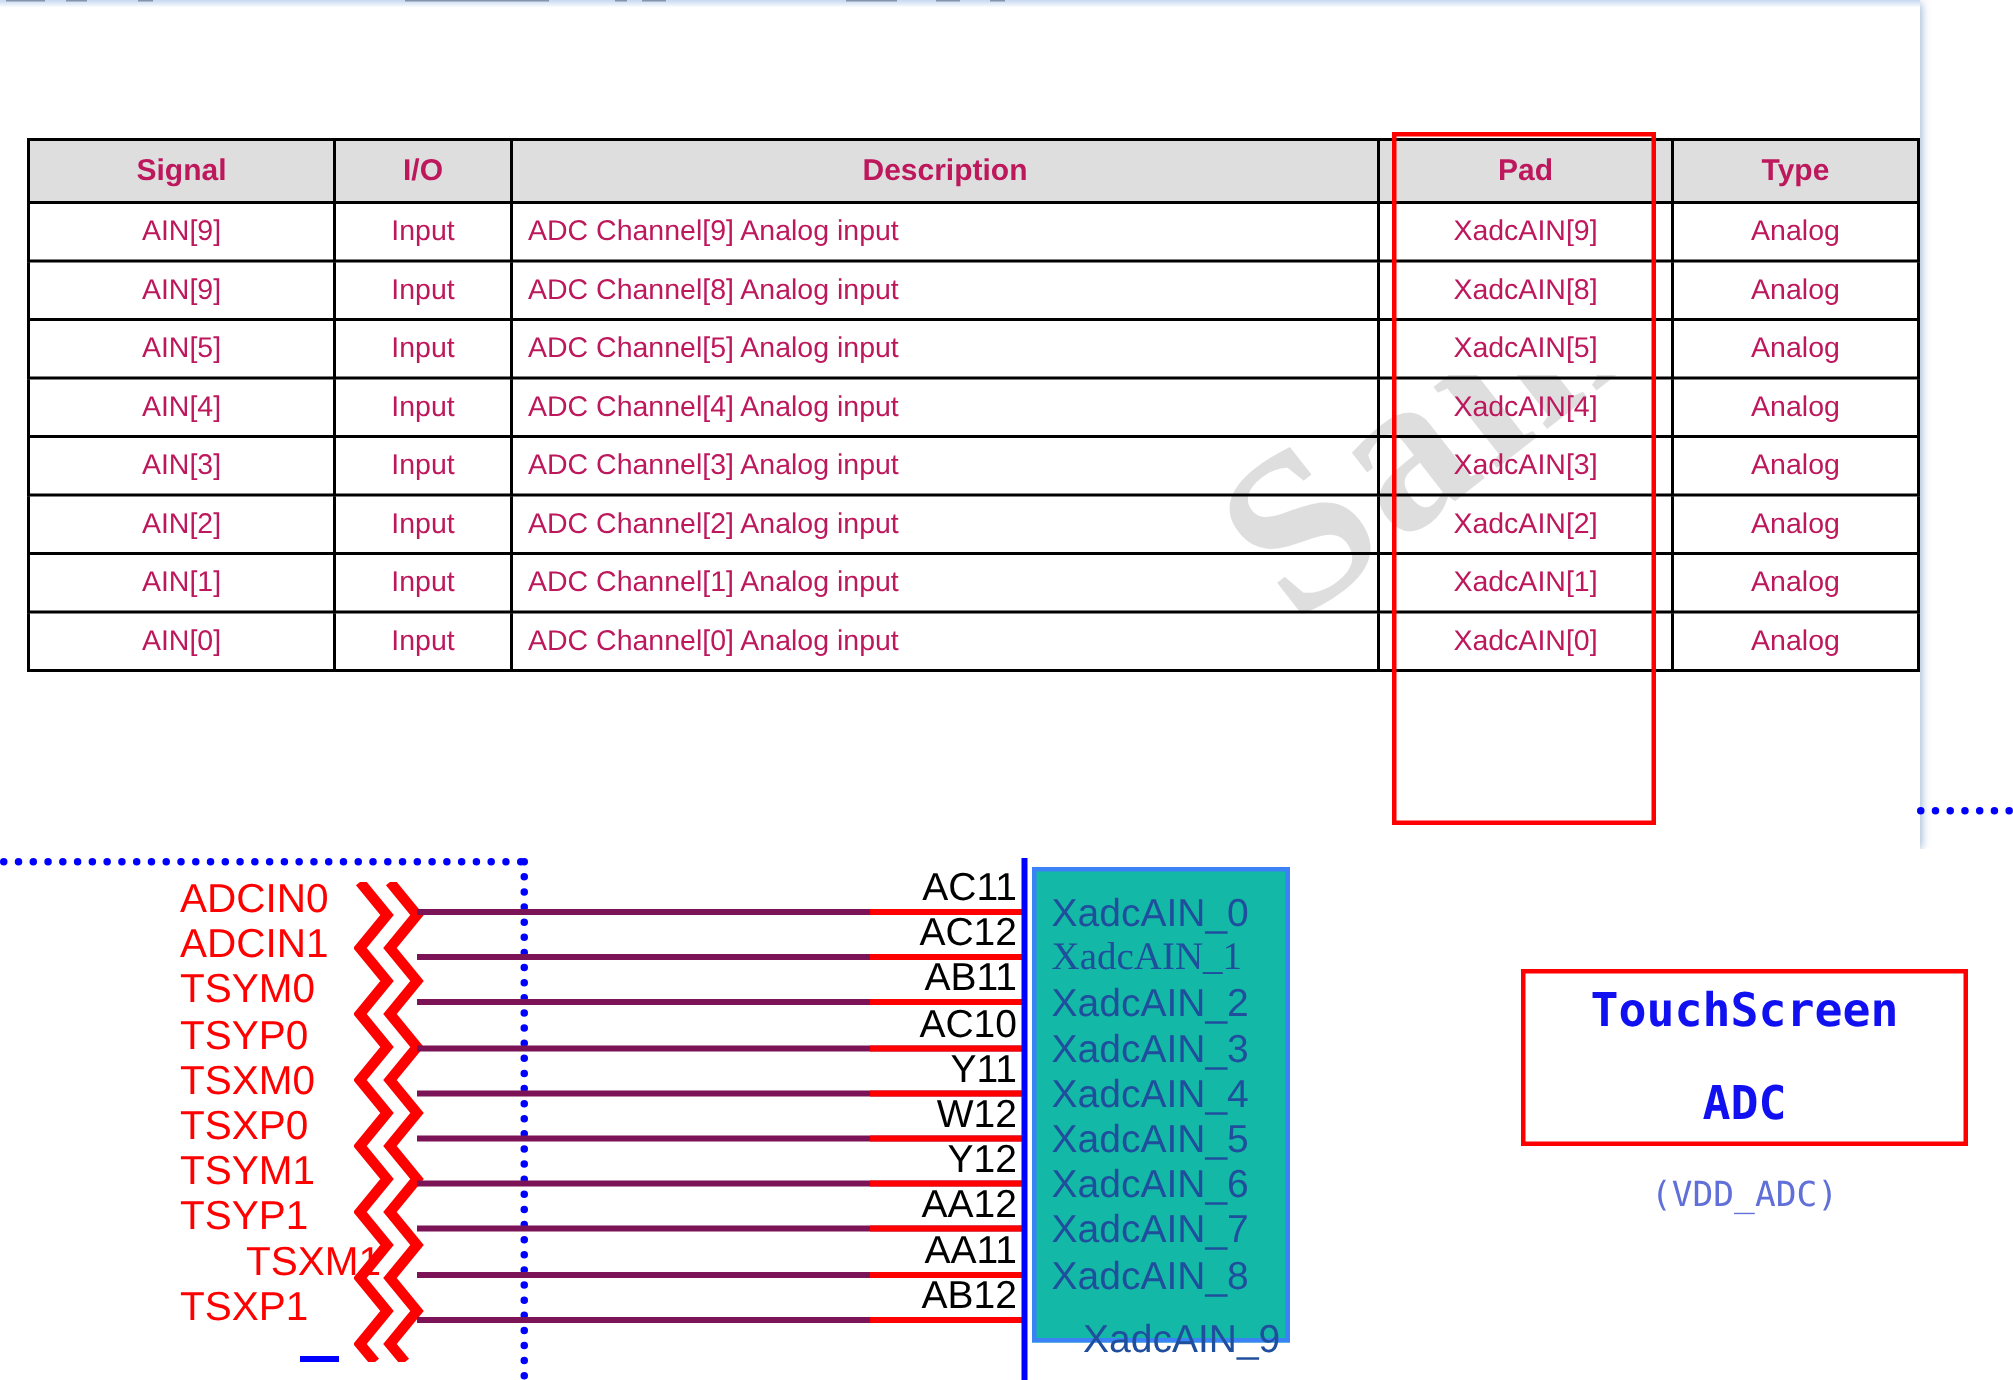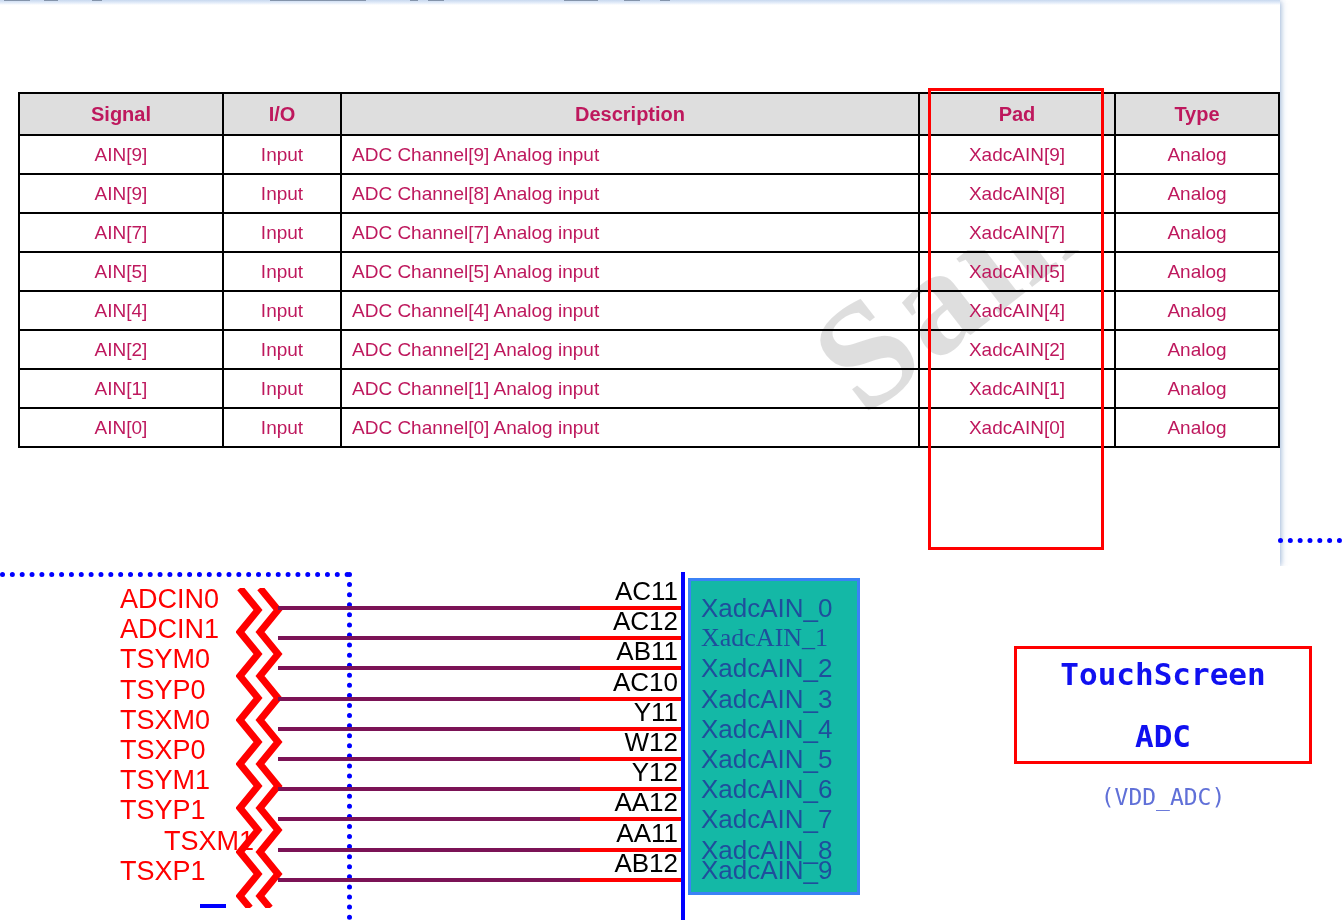--- a/index.html
+++ b/index.html
@@ -245,38 +245,38 @@
           <td>Analog</td>
         </tr>
         <tr>
           <td>AIN[9]</td>
           <td>Input</td>
           <td class="desc">ADC Channel[8] Analog input</td>
           <td>XadcAIN[8]</td>
           <td>Analog</td>
         </tr>
         <tr>
-          <td>AIN[7]</td>
-          <td>Input</td>
-          <td class="desc">ADC Channel[7] Analog input</td>
-          <td>XadcAIN[7]</td>
-          <td>Analog</td>
-        </tr>
-        <tr>
           <td>AIN[5]</td>
           <td>Input</td>
           <td class="desc">ADC Channel[5] Analog input</td>
           <td>XadcAIN[5]</td>
           <td>Analog</td>
         </tr>
         <tr>
           <td>AIN[4]</td>
           <td>Input</td>
           <td class="desc">ADC Channel[4] Analog input</td>
           <td>XadcAIN[4]</td>
+          <td>Analog</td>
+        </tr>
+        <tr>
+          <td>AIN[3]</td>
+          <td>Input</td>
+          <td class="desc">ADC Channel[3] Analog input</td>
+          <td>XadcAIN[3]</td>
           <td>Analog</td>
         </tr>
         <tr>
           <td>AIN[2]</td>
           <td>Input</td>
           <td class="desc">ADC Channel[2] Analog input</td>
           <td>XadcAIN[2]</td>
           <td>Analog</td>
         </tr>
         <tr>
@@ -360,21 +360,21 @@
     <div id="xadc-layer">
         <div class="xadc-label" style="top: 12px;">XadcAIN_0</div>
         <div class="xadc-label" style="top: 42.2px; font-family: Liberation Serif, serif;">XadcAIN_1</div>
         <div class="xadc-label" style="top: 72.4px;">XadcAIN_2</div>
         <div class="xadc-label" style="top: 102.6px;">XadcAIN_3</div>
         <div class="xadc-label" style="top: 132.8px;">XadcAIN_4</div>
         <div class="xadc-label" style="top: 163px;">XadcAIN_5</div>
         <div class="xadc-label" style="top: 193.2px;">XadcAIN_6</div>
         <div class="xadc-label" style="top: 223.4px;">XadcAIN_7</div>
         <div class="xadc-label" style="top: 253.6px;">XadcAIN_8</div>
-        <div class="xadc-label" style="top: 274px;">XadcAIN_9</div>
+        <div class="xadc-label" style="top: 296px; margin-left: 21px;">XadcAIN_9</div>
       </div>
   </div>
 
   <div id="ts-box">
     <div class="l1">TouchScreen</div>
     <div class="l2">ADC</div>
   </div>
   <div id="ts-vdd">(VDD_ADC)</div>
 </div>
 

